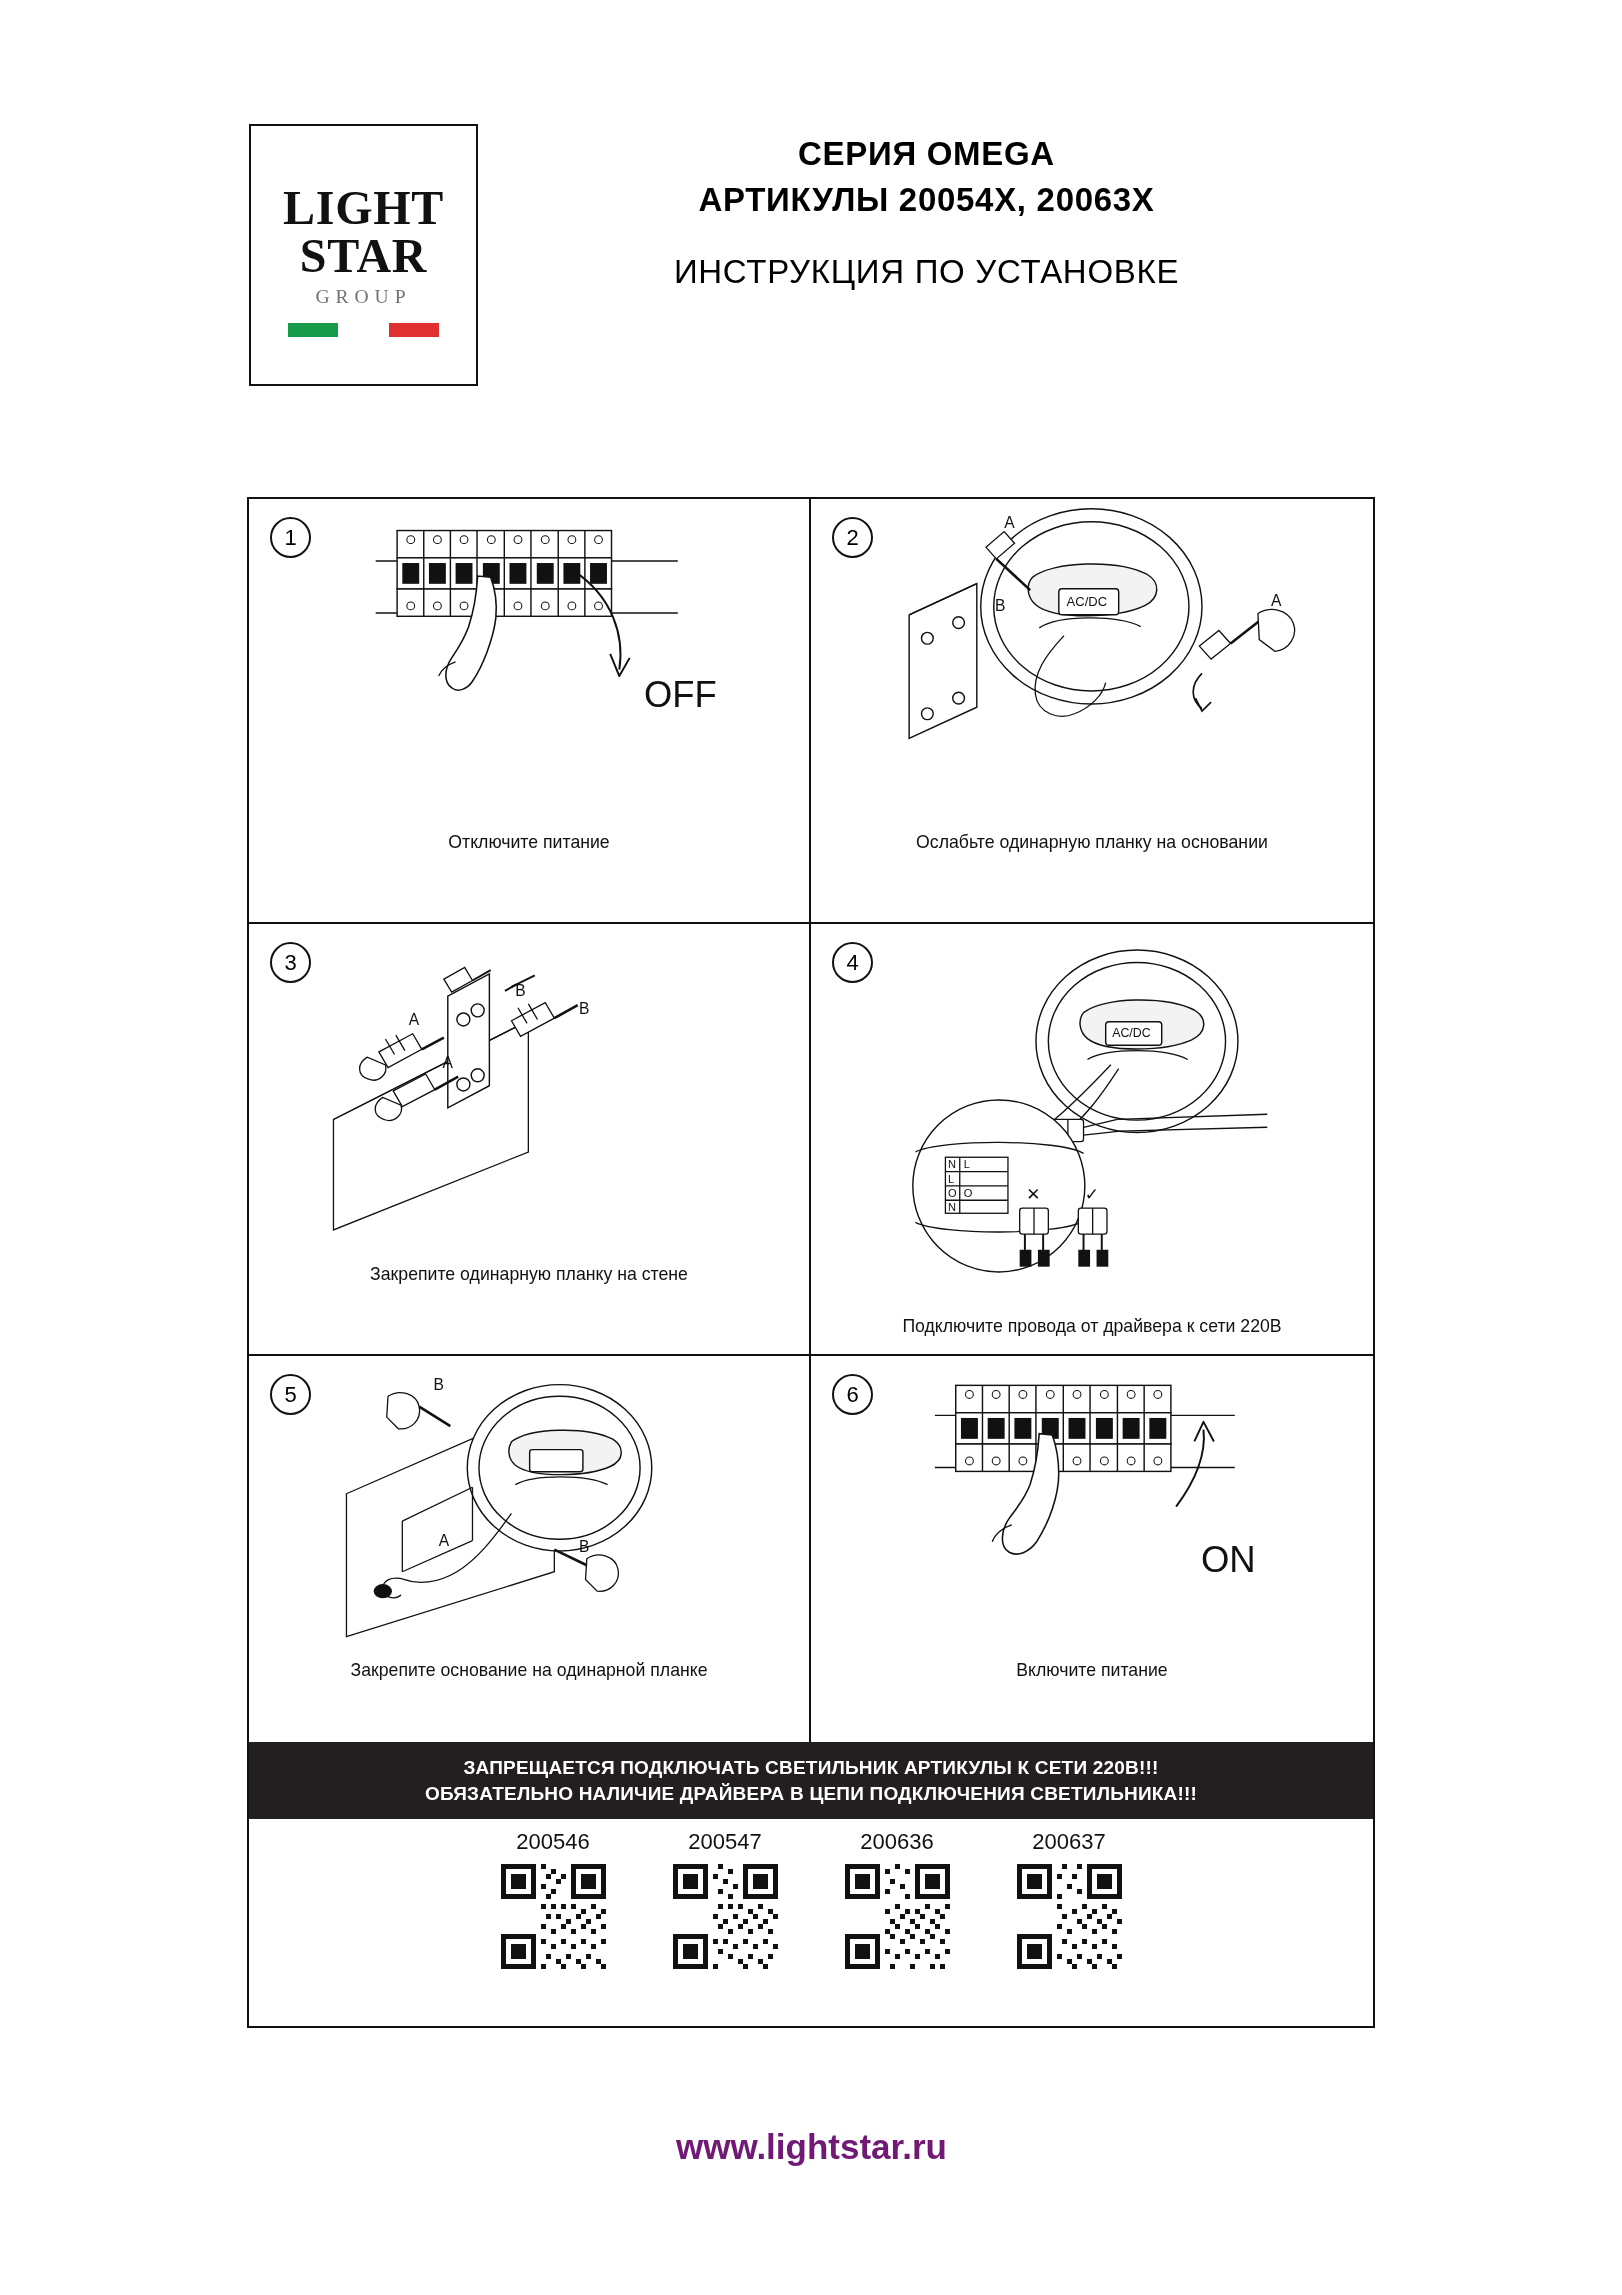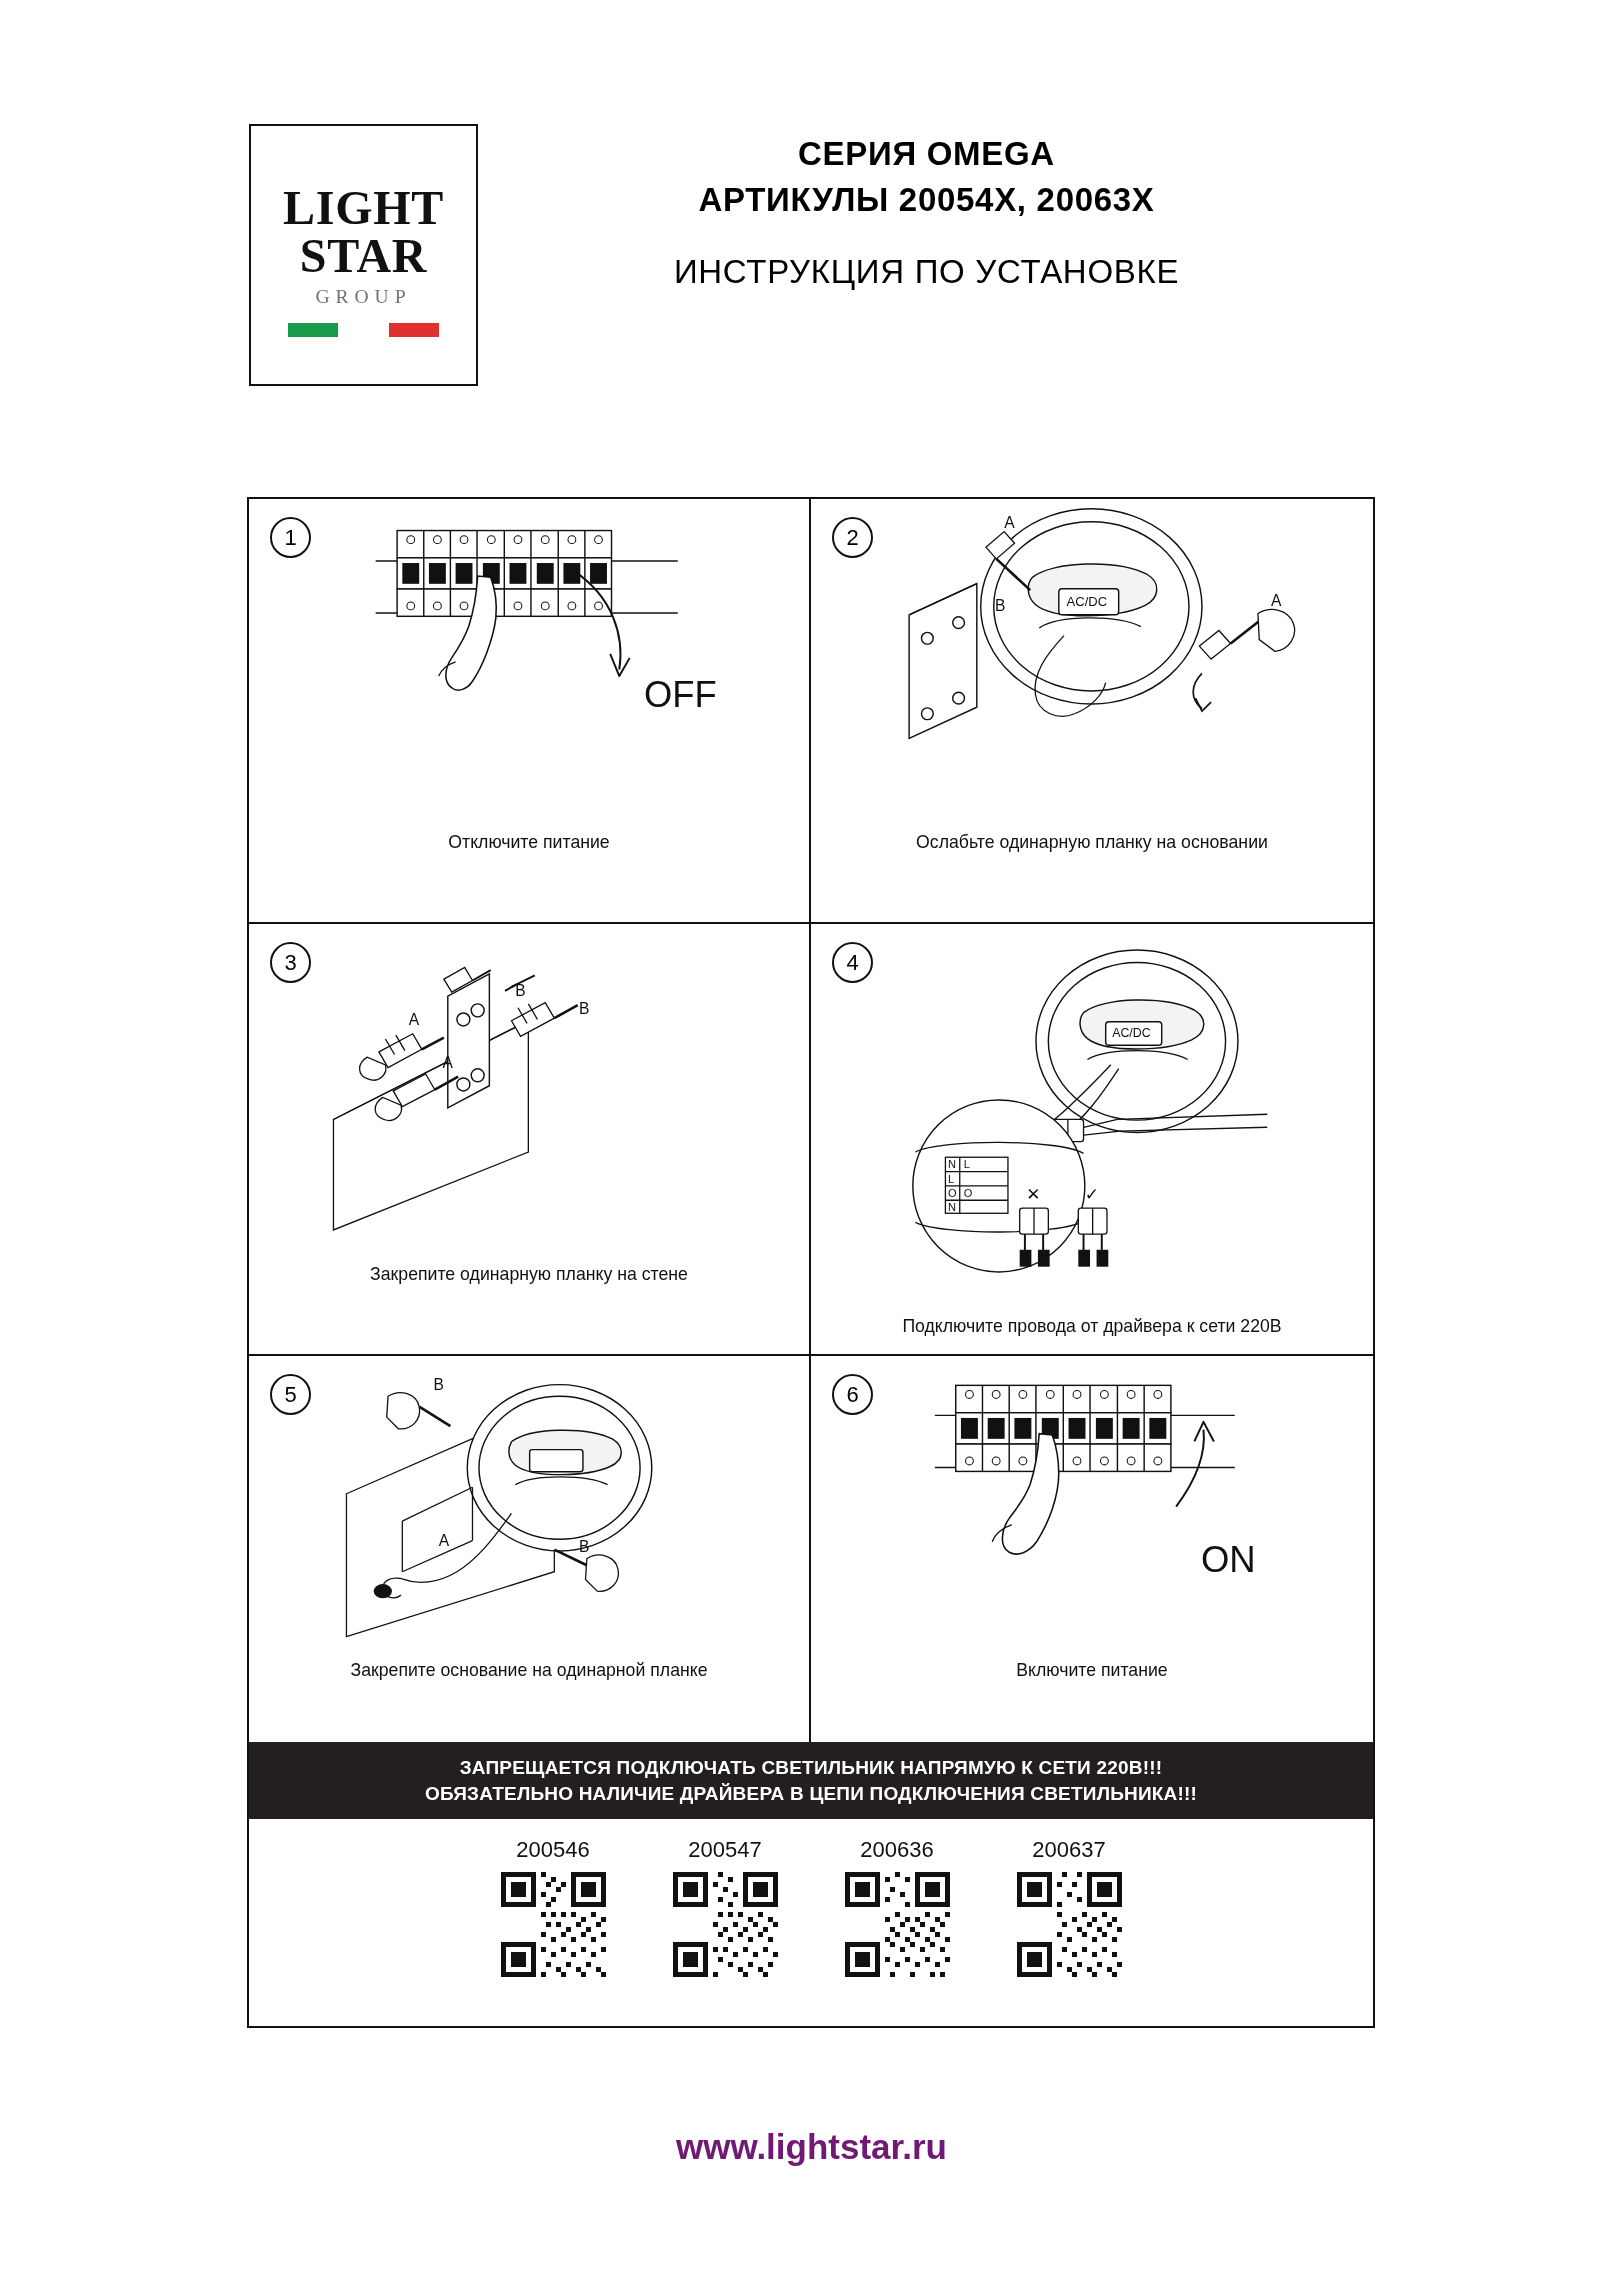--- a/index.html
+++ b/index.html
@@ -177,21 +177,21 @@
   .qr-area {
     position: absolute;
     left: 0;
     top: 1320px;
     width: 100%;
     height: 209px;
     display: flex;
     justify-content: center;
     align-items: flex-start;
     gap: 51px;
-    padding-top: 18px;
+    padding-top: 10px;
     box-sizing: border-box;
   }
   .qr-item {
     width: 121px;
     text-align: center;
   }
   .qr-code-label {
     font-size: 22px;
     color: #111;
     margin-bottom: 9.2px;
@@ -578,21 +578,21 @@
           <path d="M588 130 L602 100 L618 130" stroke-width="3" stroke-linejoin="round"></path>
         </g>
         <text class="bigword" x="598" y="330">ON</text>
       </svg>
       <div class="caption" style="top: 288px;">Включите питание</div>
     </div>
 
   </div>
 
   <div class="warning">
-    <div>ЗАПРЕЩАЕТСЯ ПОДКЛЮЧАТЬ СВЕТИЛЬНИК НАПРЯМУЮ К СЕТИ 220В!!!</div>
+    <div>ЗАПРЕЩАЕТСЯ ПОДКЛЮЧАТЬ СВЕТИЛЬНИК АРТИКУЛЫ К СЕТИ 220В!!!</div>
     <div>ОБЯЗАТЕЛЬНО НАЛИЧИЕ ДРАЙВЕРА В ЦЕПИ ПОДКЛЮЧЕНИЯ СВЕТИЛЬНИКА!!!</div>
   </div>
 
   <div class="qr-area">
 
     <div class="qr-item">
       <div class="qr-code-label">200546</div>
       <svg class="qr-img" viewBox="0 0 21 21" shape-rendering="crispEdges">
         <rect width="21" height="21" fill="#fff"></rect>
         <g fill="#111">

